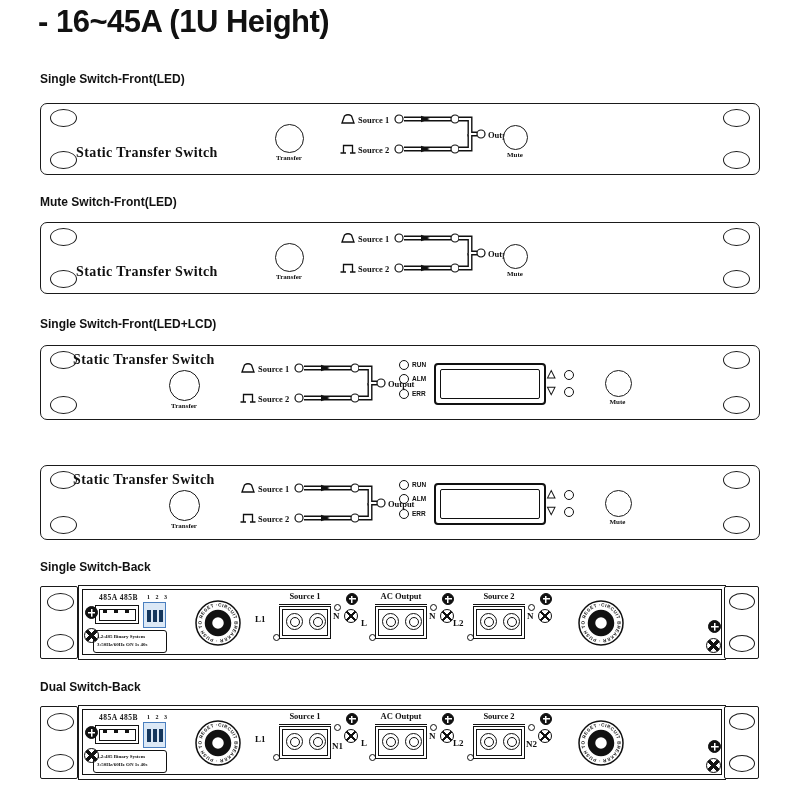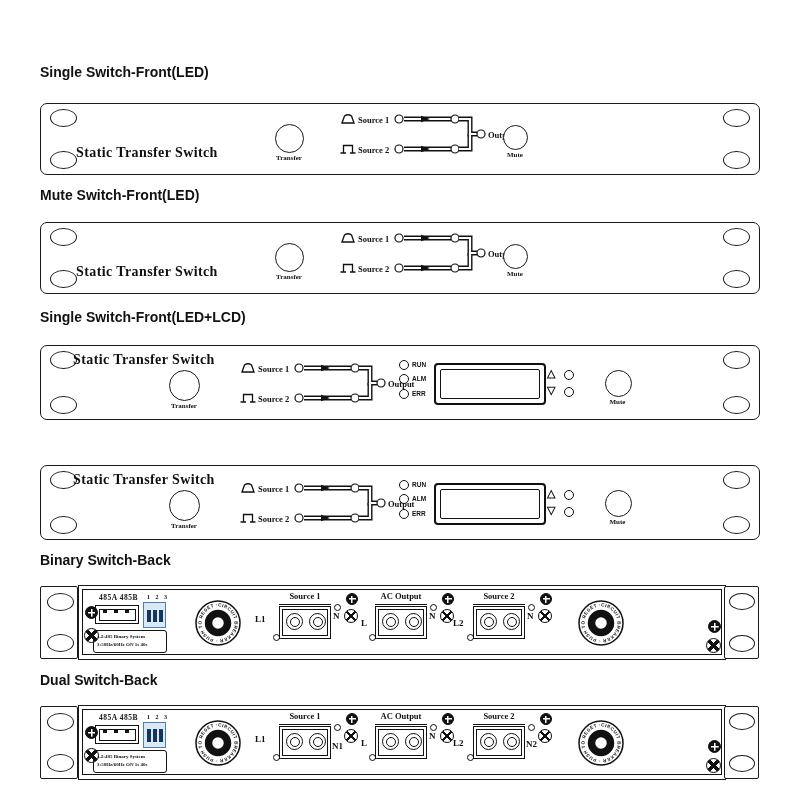--- a/index.html
+++ b/index.html
@@ -1,19 +1,19 @@
 <!DOCTYPE html>
 <html><head>
 <meta charset="utf-8">
 <style>
   html,body{margin:0;padding:0;background:#fff;}
   #page{position:relative;width:789px;height:788px;background:#fff;overflow:hidden;
         font-family:"Liberation Sans",sans-serif;color:#111;}
   .title{position:absolute;left:38px;top:4px;font-size:31px;font-weight:bold;letter-spacing:-0.5px;}
-  .sec-h{position:absolute;left:40px;font-size:14px;font-weight:bold;white-space:nowrap;}
+  .sec-h{position:absolute;left:40px;font-size:12px;font-weight:bold;white-space:nowrap;margin-top:8px;}
   
   .panel{position:absolute;left:40px;width:718px;background:#fff;border:1.6px solid #1a1a1a;border-radius:7px;}
   .oval{position:absolute;width:25px;height:16px;border:1.6px solid #1a1a1a;border-radius:50%;}
   .brand{position:absolute;font:bold 14px "Liberation Serif",serif;letter-spacing:.4px;white-space:nowrap;}
   .btn-circle{position:absolute;border:1.5px solid #1a1a1a;border-radius:50%;background:#fff;}
   .btn-label{position:absolute;font:bold 7px "Liberation Serif",serif;text-align:center;white-space:nowrap;}
   .led-stack{position:absolute;}
   .led-dot{position:absolute;width:8px;height:8px;border:1.3px solid #111;border-radius:50%;background:#fff;}
   .led-lab{position:absolute;left:13px;top:0;font:bold 6.5px "Liberation Sans",sans-serif;}
   .lcd-outer{position:absolute;border:2px solid #111;border-radius:4px;background:#fff;}
@@ -49,20 +49,21 @@
   .pb-box{position:relative;margin-top:1px;height:31px;border:1.6px solid #111;}
   .pb-box-in{position:absolute;inset:2px;border:1px solid #111;}
   .term{position:absolute;top:6px;width:15px;height:15px;border:1.5px solid #111;border-radius:50%;}
   .term-in{position:absolute;inset:2.5px;border:1.3px solid #111;border-radius:50%;}
   svg{position:absolute;overflow:visible;}
 </style>
 </head>
 <body>
 
 <div id="page">
+  <div class="title">- 16~45A (1U Height)</div>
 
   <div class="sec-h" style="top:64px">Single Switch-Front(LED)</div>
 
   <div class="panel" style="top:103px;height:70px">
     <div class="oval" style="left:9px;top:5px"></div>
     <div class="oval" style="left:9px;bottom:5px"></div>
     <div class="oval" style="right:9px;top:5px"></div>
     <div class="oval" style="right:9px;bottom:5px"></div>
     <div class="brand" style="left:35px;top:41px">Static Transfer Switch</div>
     <div class="btn-circle" style="left:234px;top:20px;width:27px;height:27px"></div>
@@ -223,21 +224,21 @@
       <div class="lcd-inner"></div>
     </div>
     <div class="tri" style="left:506px;top:22px">△</div>
     <div class="sm-circle" style="left:523px;top:24px"></div>
     <div class="tri" style="left:506px;top:39px">▽</div>
     <div class="sm-circle" style="left:523px;top:41px"></div>
     <div class="btn-circle" style="left:564px;top:24px;width:25px;height:25px"></div>
     <div class="btn-label" style="left:558px;top:52px;width:37px">Mute</div>
   </div>
 
-  <div class="sec-h" style="top:552px">Binary Switch-Back</div>
+  <div class="sec-h" style="top:552px">Single Switch-Back</div>
 
   <div class="back" style="top:585px">
     <div class="ear" style="left:0;width:36px">
       <div class="oval" style="left:6px;top:6px"></div>
       <div class="oval" style="left:6px;bottom:6px"></div>
     </div>
     <div class="body">
       <div class="face"></div>
       <div class="screw-cross" style="left:6px;top:20px;width:11px;height:11px"></div>
       <div class="screw-x" style="left:5px;top:42px;width:13px;height:13px"></div>

